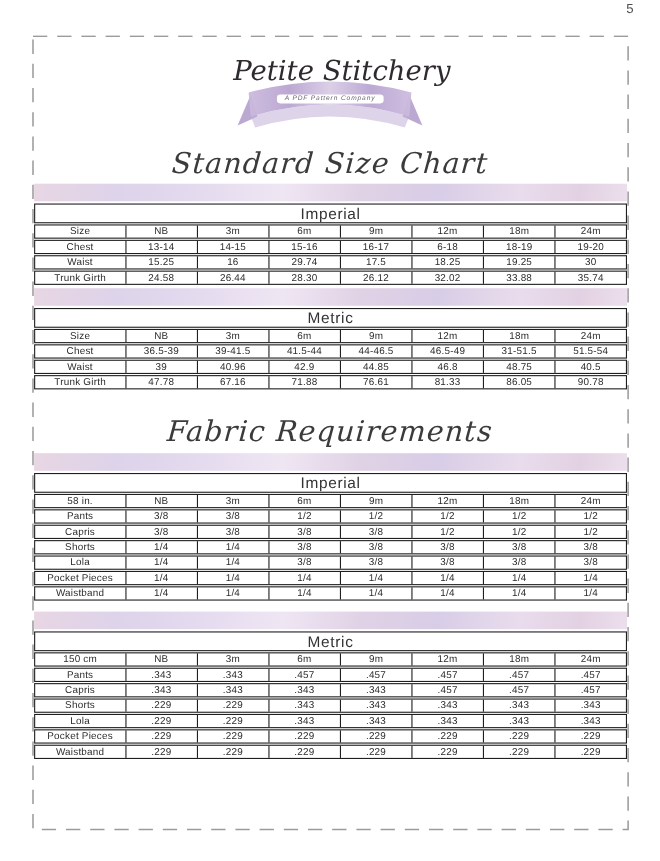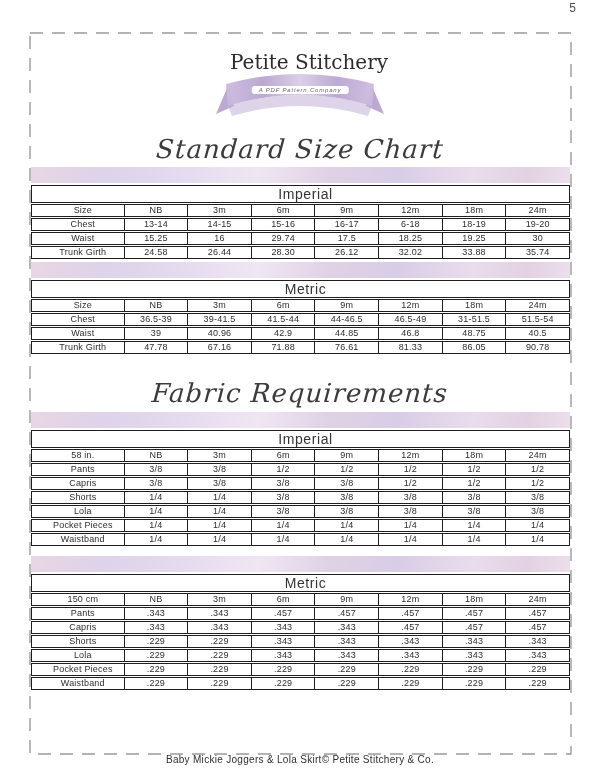--- a/index.html
+++ b/index.html
@@ -13,22 +13,22 @@
 
   
   #page-number {
     position:absolute; top:1px; right:24px; font-size:12px; color:#4d4d4d;
   }
 
   
   #logo { position:absolute; top:50px; left:50%; transform:translateX(-50%); width:176px; height:68px; }
   #ribbon-svg { position:absolute; left:0; top:22px; }
   #brand {
-    position:absolute; top:0; left:0; width:100%; text-align:right;
-    font-family:"DejaVu Serif", serif; font-size:20px;
+    position:absolute; top:0; left:0; width:100%; text-align:left;
+    font-family:"DejaVu Serif", serif; font-style:italic; font-size:25px;
     color:#2e2a2e; letter-spacing:0px; white-space:nowrap;
   }
   #tagline-badge {
     position:absolute; top:36px; left:50%; transform:translateX(-50%);
     background:#ffffff; border-radius:3px; padding:1px 7px;
     font-size:6px; letter-spacing:0.8px; color:#6b6470; font-style:italic; white-space:nowrap;
   }
 
   
   .script-title {
@@ -54,21 +54,21 @@
         #e0d2e5 55%, #d8cde7 68%, #e9dcec 82%, #e2d1e2 92%, #ecdfec 100%);
   }
 
   
   .trow { display:flex; border:1px solid #1f1f1f; background:#fff; margin-top:1px; box-sizing:border-box; }
   .trow.banner { margin-top:0; }
   .tcell {
     flex:1 1 0; text-align:center; font-size:9px; line-height:11px; height:11px;
     color:#2d2d2d; border-left:1px solid #1f1f1f; overflow:hidden; letter-spacing:0.2px;
   }
-  .tcell:first-child { border-left:none;margin-left:10px; }
+  .tcell:first-child { border-left:none; }
   .trow.head .tcell.first, .trow.data .tcell.first { flex:0 0 15.2%; }
   .trow.banner .tcell { font-size:14px; line-height:16px; height:16px; letter-spacing:0.6px; color:#333; }
 
   
   #footer {
     position:absolute; top:754px; left:0; width:100%; text-align:center;
     font-size:10px; color:#2f2f2f; letter-spacing:0.3px; background:transparent;
   }
 </style>
 </head>
@@ -355,15 +355,14 @@
           <div class="tcell">.229</div>
           <div class="tcell">.229</div>
           <div class="tcell">.229</div>
           <div class="tcell">.229</div>
           <div class="tcell">.229</div>
           <div class="tcell">.229</div>
         </div>
       </div>
   </div>
 
-  <div id="footer">Baby Mickie Joggers &amp; Lola Skirt© Petite Stitchery &amp; Co.</div>
 
 </div>
 
 </body></html>

